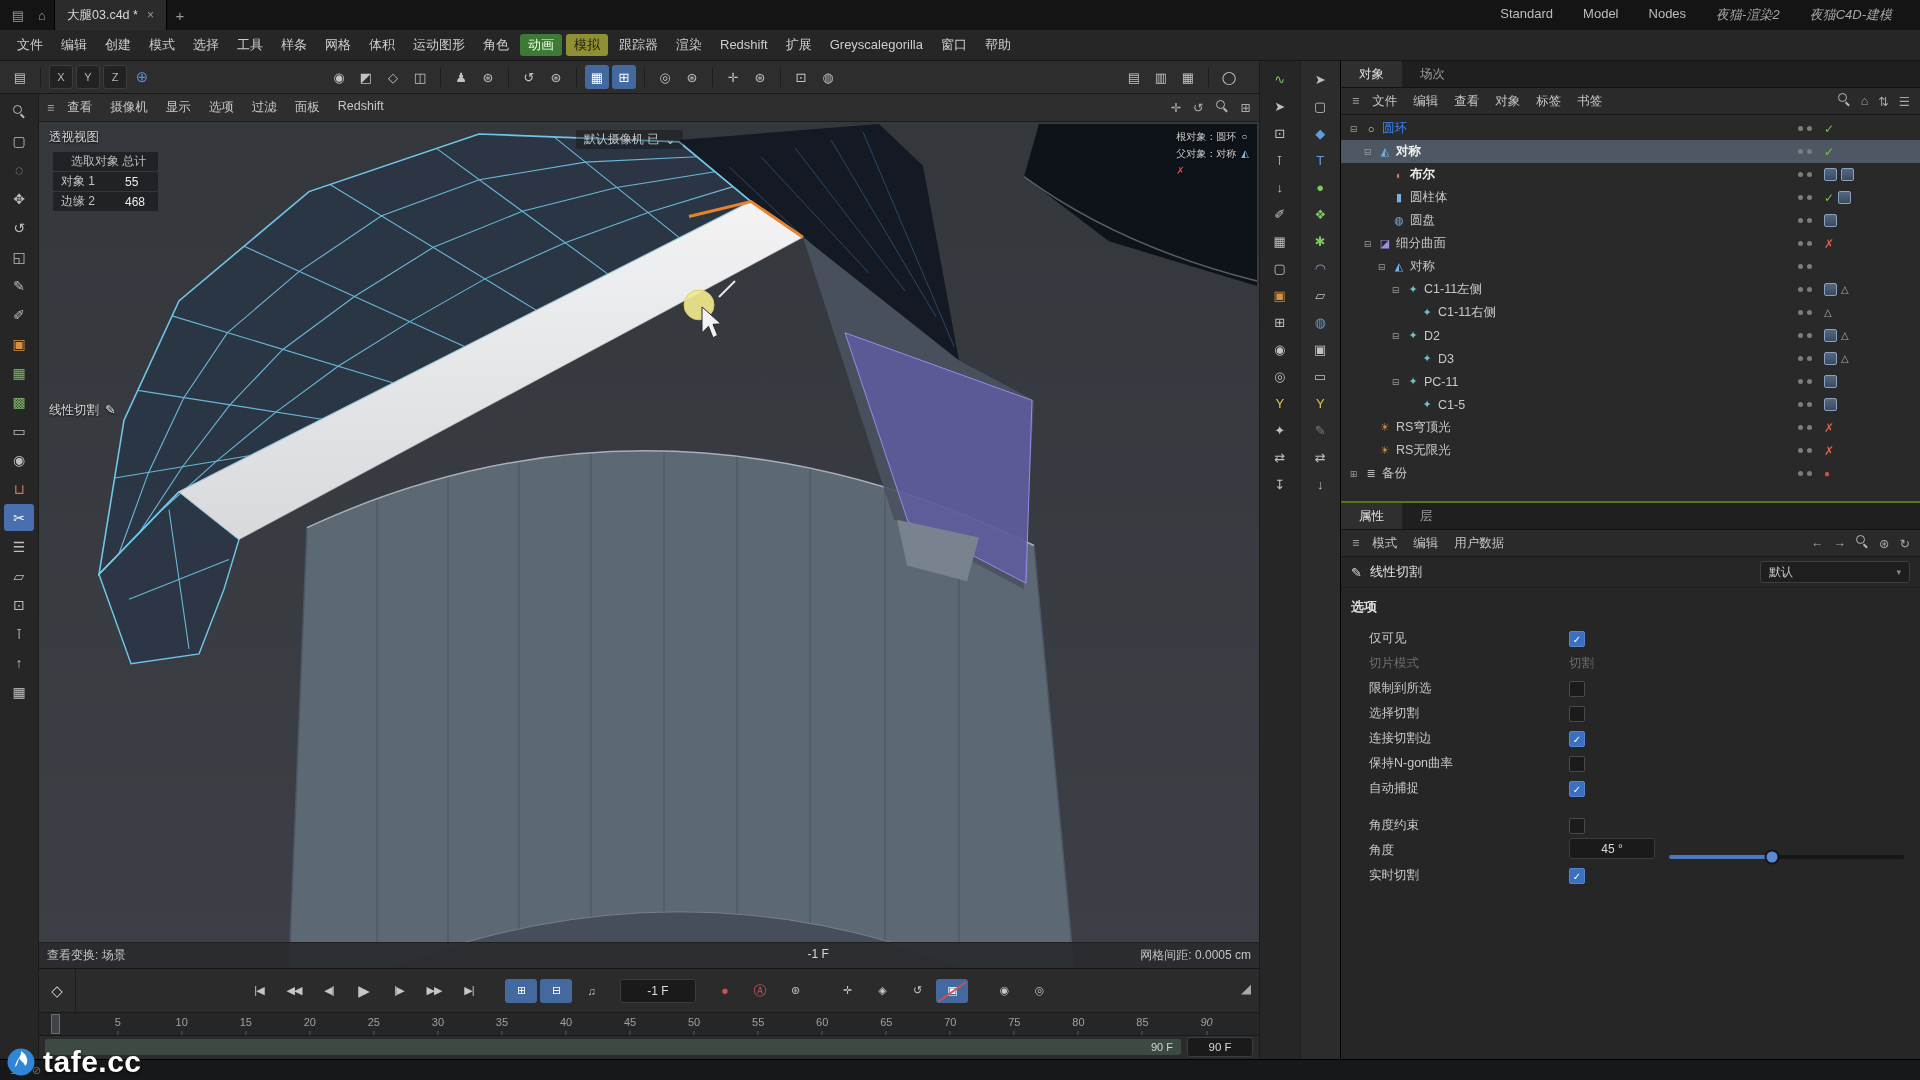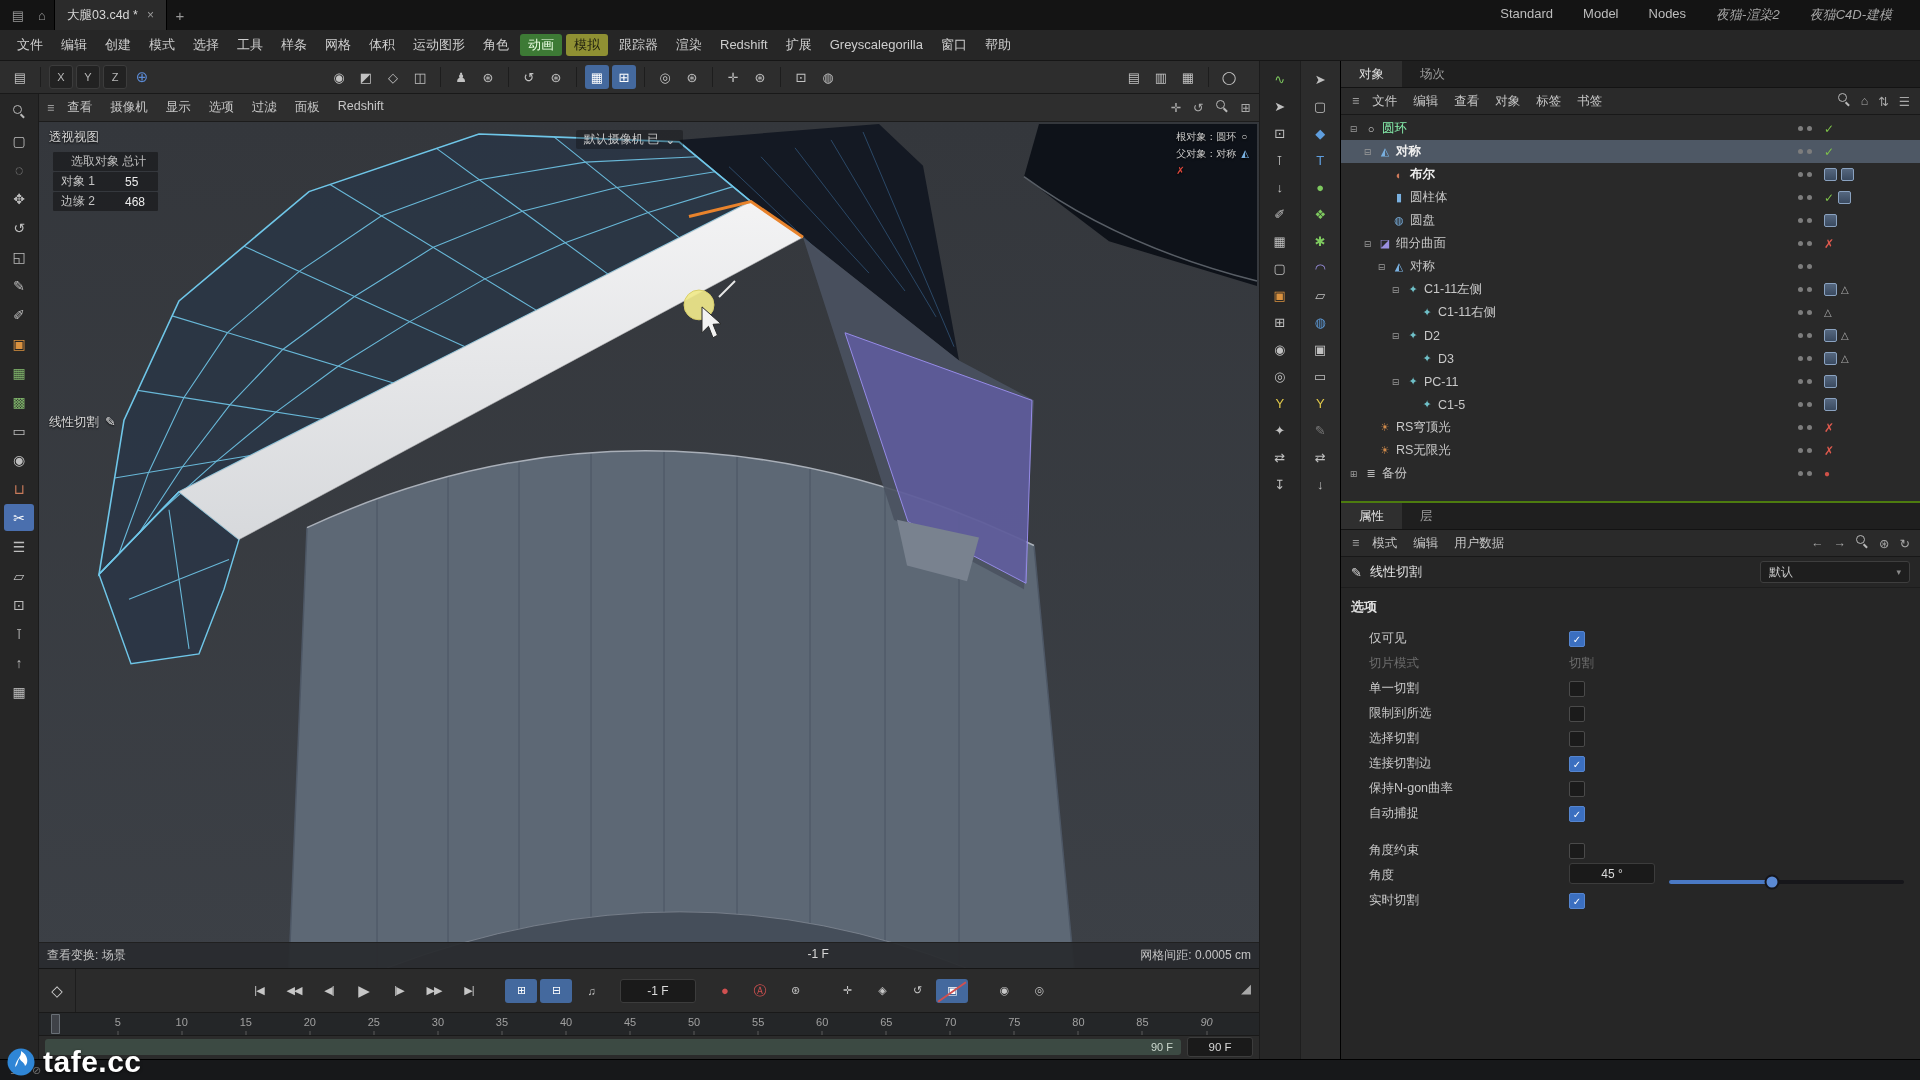--- a/index.html
+++ b/index.html
@@ -59,21 +59,21 @@
   .vp-sel{position:absolute;left:14px;top:30px;font-size:12px}
   .vp-sel .srow{display:flex;height:19px;align-items:center;background:rgba(8,8,8,.45);padding:0 12px 0 8px;margin-bottom:1px;border-radius:1px}
   .vp-sel .srow .nm{width:64px;color:#c4c4c4}
   .vp-sel .srow .vl{color:#ececec}
   .vp-sel .srow.title{color:#bdbdbd;padding-left:18px}
   .vp-cam{position:absolute;left:44%;top:8px;color:#c4c4c4;font-size:12px;background:rgba(12,12,12,.35);padding:1px 8px;border-radius:2px;display:flex;gap:6px;align-items:center}
   .vp-tr{position:absolute;right:10px;top:6px;text-align:left;font-size:10px;color:#cccccc;text-shadow:0 1px 2px #000;line-height:17px}
   .vp-tr .ic-ring{color:#d8d8d8;margin-left:5px}
   .vp-tr .ic-sym{color:#79b0e0;margin-left:5px}
   .vp-tr .redx{color:#e0483c;font-weight:bold;margin-right:28px}
-  .vp-tool{position:absolute;left:10px;top:292px;font-size:12.5px;color:#dadada;text-shadow:0 1px 2px #000}
+  .vp-tool{position:absolute;left:10px;top:280px;font-size:12.5px;color:#dadada;text-shadow:0 1px 2px #000}
   .vp-tool .pen{margin-left:6px;color:#e8e8e8}
   .vp-status{position:absolute;left:0;right:0;bottom:0;height:25px;background:rgba(41,43,46,.93);border-top:1px solid #202020;font-size:12px;color:#c4c4c4}
   .vs-left{position:absolute;left:8px;top:4px}
   .vs-frame{position:absolute;left:63%;top:4px;color:#d8d8d8}
   .vs-right{position:absolute;right:8px;top:4px}
 
   
   .timeline{height:90px;background:#2b2b2b;display:flex;flex-direction:column}
   .transport{height:44px;position:relative;display:flex;align-items:center;justify-content:center;gap:3px}
   .key-box{position:absolute;left:0;top:0;width:36px;height:43px;display:flex;align-items:center;justify-content:center;
@@ -523,21 +523,21 @@
               <span><span class="mag"></span></span>
               <span>⌂</span>
               <span>⇅</span>
               <span>☰</span>
             </span>
         </div>
         <div class="tree">
             <div class="trow" style="padding-left: 6px;">
               <span class="texp">⊟</span>
               <span class="ticn" style="color: rgb(216, 216, 216);">○</span>
-              <span class="tlabel" style="color: #86efac;">圆环</span>
+              <span class="tlabel" style="color: #3b82f6;">圆环</span>
               <span class="tdots">
                 <i></i>
                 <i></i>
               </span>
               <span class="tbadges">
                 <span class="badge-check">✓</span>
               </span>
             </div>
             <div class="trow selected bold" style="padding-left: 20px;">
               <span class="texp">⊟</span>
@@ -757,24 +757,20 @@
         <div class="opt-list">
             <div class="opt-row">
               <span class="opt-label">仅可见</span>
               <span class="checkbox checked">✓</span>
             </div>
             <div class="opt-row">
               <span class="opt-label disabled">切片模式</span>
               <span class="opt-value">切割</span>
             </div>
             <div class="opt-row">
-              <span class="opt-label">单一切割</span>
-              <span class="checkbox"></span>
-            </div>
-            <div class="opt-row">
               <span class="opt-label">限制到所选</span>
               <span class="checkbox"></span>
             </div>
             <div class="opt-row">
               <span class="opt-label">选择切割</span>
               <span class="checkbox"></span>
             </div>
             <div class="opt-row">
               <span class="opt-label">连接切割边</span>
               <span class="checkbox checked">✓</span>

